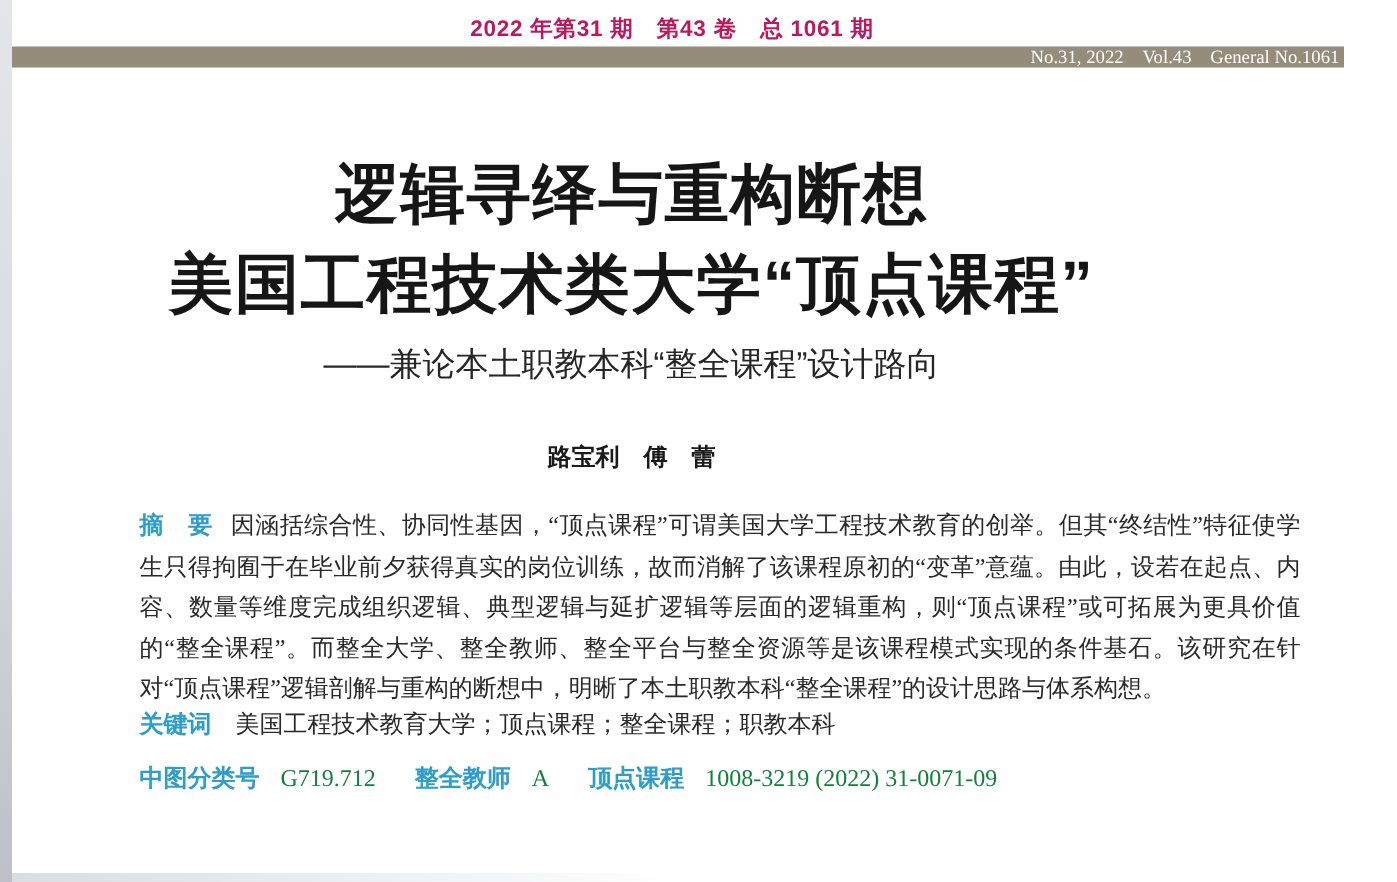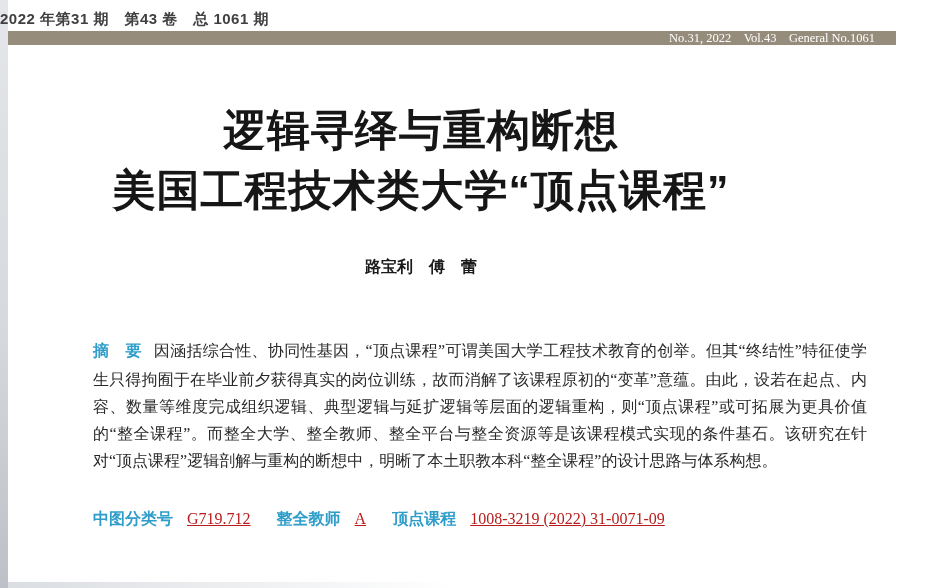--- a/index.html
+++ b/index.html
@@ -27,33 +27,33 @@
   }
   .bottom-edge {
     position: absolute; left: 8px; bottom: 0;
     width: 445px; height: 6px;
     background: linear-gradient(90deg, #dadde1 0%, rgba(255,255,255,0) 100%);
   }
   
   .masthead-cn {
     position: absolute; top: 10px; left: 0;
     width: 896px;
-    text-align: left;
+    text-align: center;
     font-size: 15px; font-weight: 600;
-    color: #404040;
+    color: #be185d;
     letter-spacing: 0.5px;
   }
   .masthead-bar {
     position: absolute; top: 31px; left: 8px;
     width: 888px; height: 14px;
     background: var(--bar);
   }
   .masthead-en {
     width: 100%; height: 14px; line-height: 14px;
-    text-align: right; padding-right: 21px;
+    text-align: right; padding-right: 3px;
     color: #ffffff;
     font-family: "Liberation Serif", serif;
     font-size: 12.5px;
   }
   
   .heading-block {
     position: absolute; left: 93px; top: 100px;
     width: 656px;
     text-align: center;
     color: #161616;
@@ -111,47 +111,50 @@
     white-space: nowrap;
   }
   .cl-label {
     font-family: Liberation Serif, serif;
     font-weight: bold;
     color: var(--accent);
     margin-right: 14px;
   }
   .cl-value {
     font-family: "Liberation Serif", serif;
-    color: #b91c1c;
+    color: #15803d;
     margin-right: 26px;
-    text-decoration: underline;
   }
 </style>
 </head>
 <body>
 
 <div class="page">
 
   <div class="left-edge"></div>
   <div class="bottom-edge"></div>
 
   <div class="masthead-cn">2022 年第31 期　第43 卷　总 1061 期</div>
 
   <div class="masthead-bar">
     <div class="masthead-en">No.31, 2022　Vol.43　General No.1061</div>
   </div>
 
   <div class="heading-block">
     <div class="title-line">逻辑寻绎与重构断想</div>
     <div class="title-line">美国工程技术类大学“顶点课程”</div>
+    <div class="subtitle">——兼论本土职教本科“整全课程”设计路向</div>
     <div class="authors">路宝利　傅　蕾</div>
   </div>
 
   <div class="abstract">
     <span class="label-accent">摘　要</span><span>因涵括综合性、协同性基因，“顶点课程”可谓美国大学工程技术教育的创举。但其“终结性”特征使学生只得拘囿于在毕业前夕获得真实的岗位训练，故而消解了该课程原初的“变革”意蕴。由此，设若在起点、内容、数量等维度完成组织逻辑、典型逻辑与延扩逻辑等层面的逻辑重构，则“顶点课程”或可拓展为更具价值的“整全课程”。而整全大学、整全教师、整全平台与整全资源等是该课程模式实现的条件基石。该研究在针对“顶点课程”逻辑剖解与重构的断想中，明晰了本土职教本科“整全课程”的设计思路与体系构想。</span>
   </div>
 
+  <div class="keywords">
+    <span class="label-accent">关键词</span><span>美国工程技术教育大学；顶点课程；整全课程；职教本科</span>
+  </div>
 
   <div class="classification">
     <span class="cl-label">中图分类号</span><span class="cl-value">G719.712</span><span class="cl-label">整全教师</span><span class="cl-value">A</span><span class="cl-label">顶点课程</span><span class="cl-value">1008-3219 (2022) 31-0071-09</span>
   </div>
 
 </div>
 
 </body></html>

